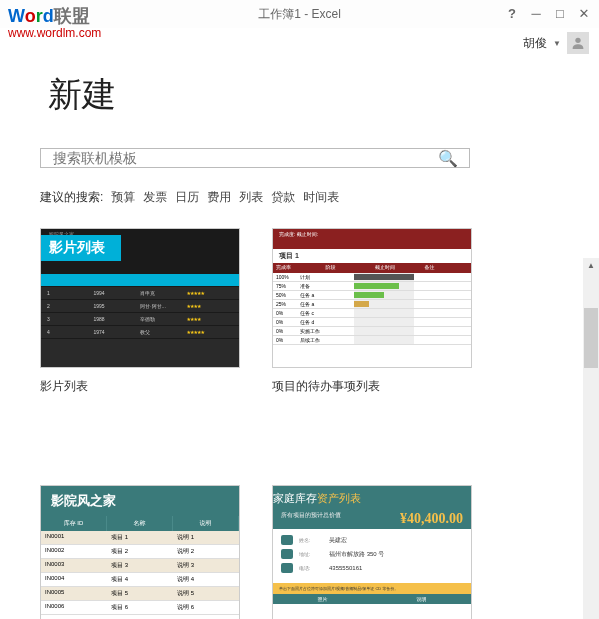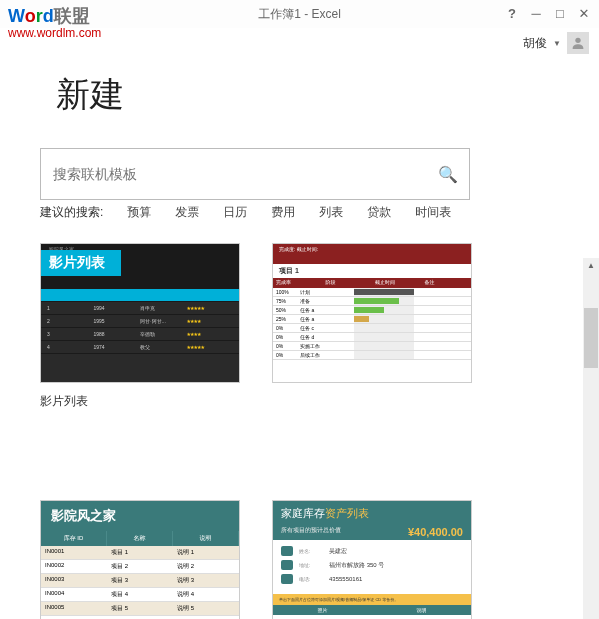--- a/index.html
+++ b/index.html
@@ -15,25 +15,25 @@
 .titlebar-bg { position: absolute; inset: 0; background: #f8f8f8; opacity: 0.3; }
 .title-text { font-size: 12px; color: #666; z-index: 1; }
 .win-controls { position: absolute; right: 4px; top: 4px; display: flex; gap: 2px; align-items: center; z-index: 2; }
 .win-btn { width: 22px; height: 18px; display: flex; align-items: center; justify-content: center; font-size: 13px; color: #666; cursor: pointer; }
 .win-btn.help { font-weight: bold; }
 .user-row { height: 30px; display: flex; align-items: center; justify-content: flex-end; padding-right: 10px; gap: 6px; }
 .user-name { font-size: 12px; color: #333; }
 .avatar { width: 22px; height: 22px; background: #ddd; display: flex; align-items: center; justify-content: center; }
 .avatar svg { width: 16px; height: 16px; fill: #999; }
 .content { padding: 0 40px 0 40px; height: calc(100% - 58px); overflow: hidden; position: relative; }
-.page-title { font-size: 34px; font-weight: 300; color: #222; margin: 14px 0 30px 16px; font-family: Liberation Mono, monospace; }
-.search-wrap { display: flex; border: 1px solid #bbb; height: 52px; margin-bottom: 4px; width: 430px; }
+.page-title { font-size: 34px; font-weight: 300; color: #222; margin: 14px 0 30px 8px; font-family: Liberation Mono, monospace; }
+.search-wrap { display: flex; border: 1px solid #bbb; height: 20px; margin-bottom: 21px; width: 430px; }
 .search-input { flex: 1; border: none; outline: none; padding: 0 12px; font-size: 14px; color: #999; font-family: inherit; }
 .search-btn { width: 42px; display: flex; align-items: center; justify-content: center; cursor: pointer; color: #217346; font-size: 16px; }
-.suggest-row { font-size: 12px; color: #444; margin-bottom: 22px; display: flex; gap: 24px; align-items: flex-start; }
+.suggest-row { font-size: 12px; color: #444; margin-bottom: 22px; display: flex; gap: 8px; align-items: flex-start; }
 .suggest-label { color: #333; }
 .suggest-item { color: #444; cursor: pointer; }
 .templates { display: flex; flex-wrap: wrap; gap: 30px 32px; }
 .template-card { width: 200px; cursor: pointer; }
 .thumb { width: 200px; height: 140px; border: 1px solid #ccc; background: #fff; overflow: hidden; position: relative; font-size: 6px; }
 .template-label { font-size: 12px; color: #333; margin-top: 10px; }
 .scrollbar { position: absolute; right: 0; top: 200px; width: 16px; height: 410px; background: #f0f0f0; }
 .scrollbar-thumb { position: absolute; top: 50px; width: 14px; left: 1px; height: 60px; background: #ccc; }
 .scrollbar-arrow { position: absolute; width: 14px; height: 14px; left: 1px; display: flex; align-items: center; justify-content: center; font-size: 8px; color: #666; }
 .scrollbar-arrow.up { top: 0; }
@@ -71,24 +71,24 @@
 .t3 { height: 100%; }
 .t3-title { background: #3a7a7a; color: #fff; font-size: 13px; font-weight: bold; padding: 6px 10px; height: 30px; display: flex; align-items: center; }
 .t3-thead { display: flex; background: #3a7a7a; }
 .t3-thead span { flex: 1; color: #fff; font-size: 6px; padding: 3px 4px; text-align: center; border-right: 1px solid #4a8a8a; }
 .t3-trow { display: flex; }
 .t3-trow span { flex: 1; font-size: 6px; padding: 2px 4px; border-bottom: 1px solid #ddd; }
 .t3-trow:nth-child(odd) { background: #f0e8d8; }
 
 
 .t4 { height: 100%; }
-.t4-title { background: #3a7a7a; color: #fff; font-size: 11px; padding: 5px 8px; }
+.t4-title { background: #3a7a7a; color: #fff; font-size: 11px; padding: 5px 0; }
 .t4-title .accent { color: #f5c04a; }
 .t4-sub { background: #3a7a7a; color: #eee; font-size: 6px; padding: 0 8px 2px; display: flex; justify-content: space-between; }
-.t4-sub .amt { color: #f5c04a; font-size: 11px; font-weight: bold; }
+.t4-sub .amt { color: #f5c04a; font-size: 14px; font-weight: bold; font-family: Liberation Serif, serif; }
 .t4-info { padding: 6px 8px; }
 .t4-irow { display: flex; align-items: center; gap: 6px; margin-bottom: 4px; }
 .t4-irow .ico { width: 12px; height: 10px; background: #3a7a7a; border-radius: 2px; }
 .t4-irow .lbl { font-size: 5px; color: #888; width: 24px; }
 .t4-irow .val { font-size: 6px; color: #333; }
 .t4-note { background: #f5c04a; font-size: 4px; padding: 3px 6px; color: #333; }
 .t4-tbl { display: flex; }
 .t4-tbl span { flex: 1; background: #3a7a7a; color: #fff; font-size: 5px; padding: 2px 3px; text-align: center; }
 </style>
 </head>
@@ -258,20 +258,21 @@
                 <span class="t2-pct">0%</span>
                 <span class="t2-task">后续工作</span>
                 <div class="t2-bar">
                   <div class="t2-fill g0"></div>
                 </div>
                 <span class="t2-task"></span>
               </div>
             </div>
         </div>
       </div>
+      <div class="template-label">项目的待办事项列表</div>
     </div>
 
     <div class="template-card" style="margin-top:60px;">
       <div class="thumb">
         <div class="t3">
           <div class="t3-title">影院风之家</div>
           <div class="t3-thead">
               <span>库存 ID</span>
               <span>名称</span>
               <span>说明</span>

